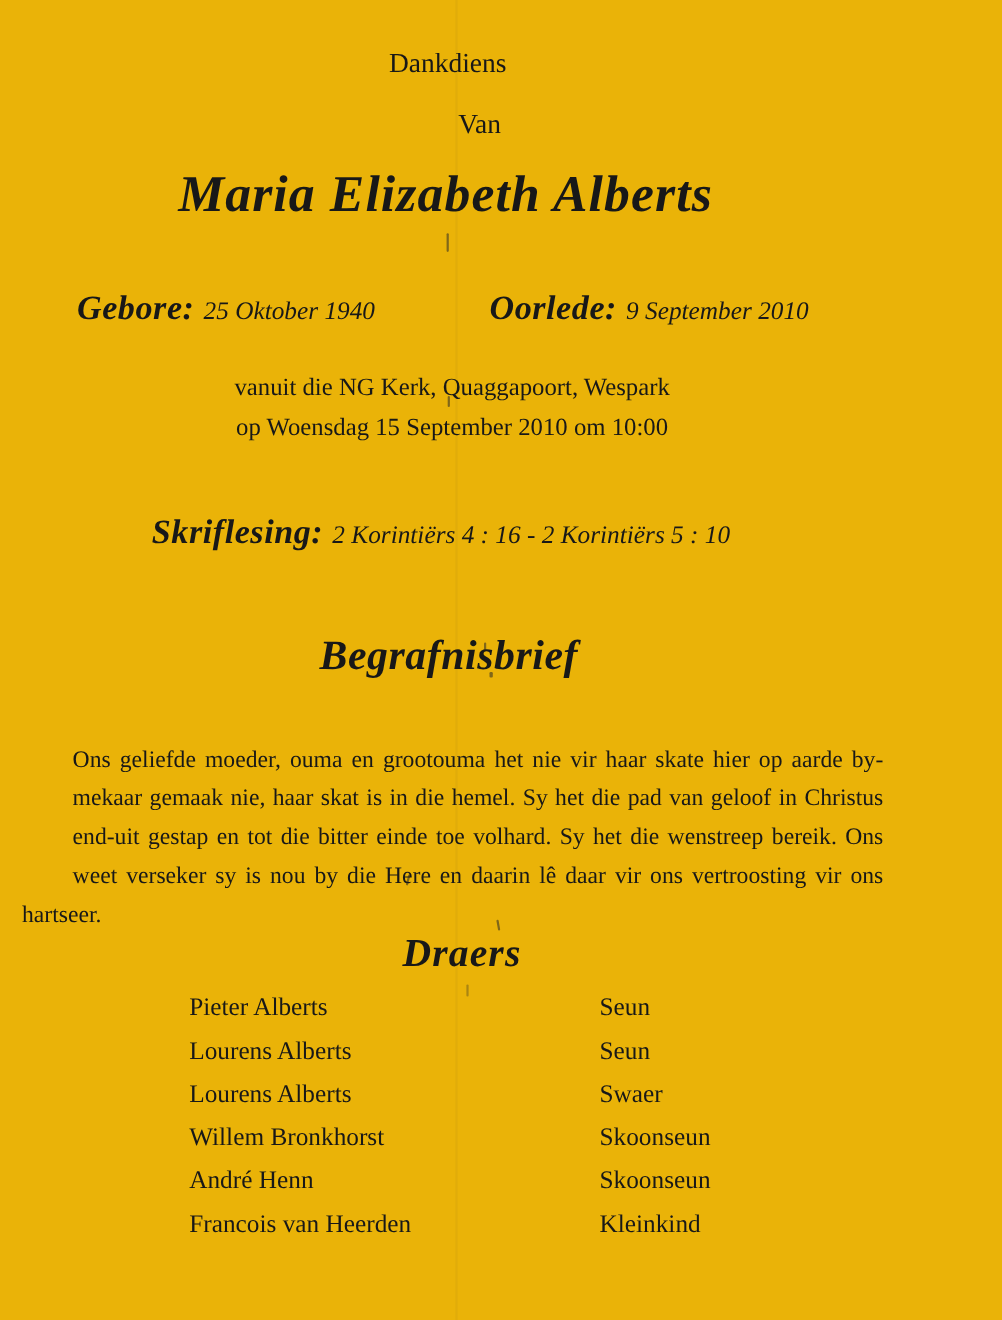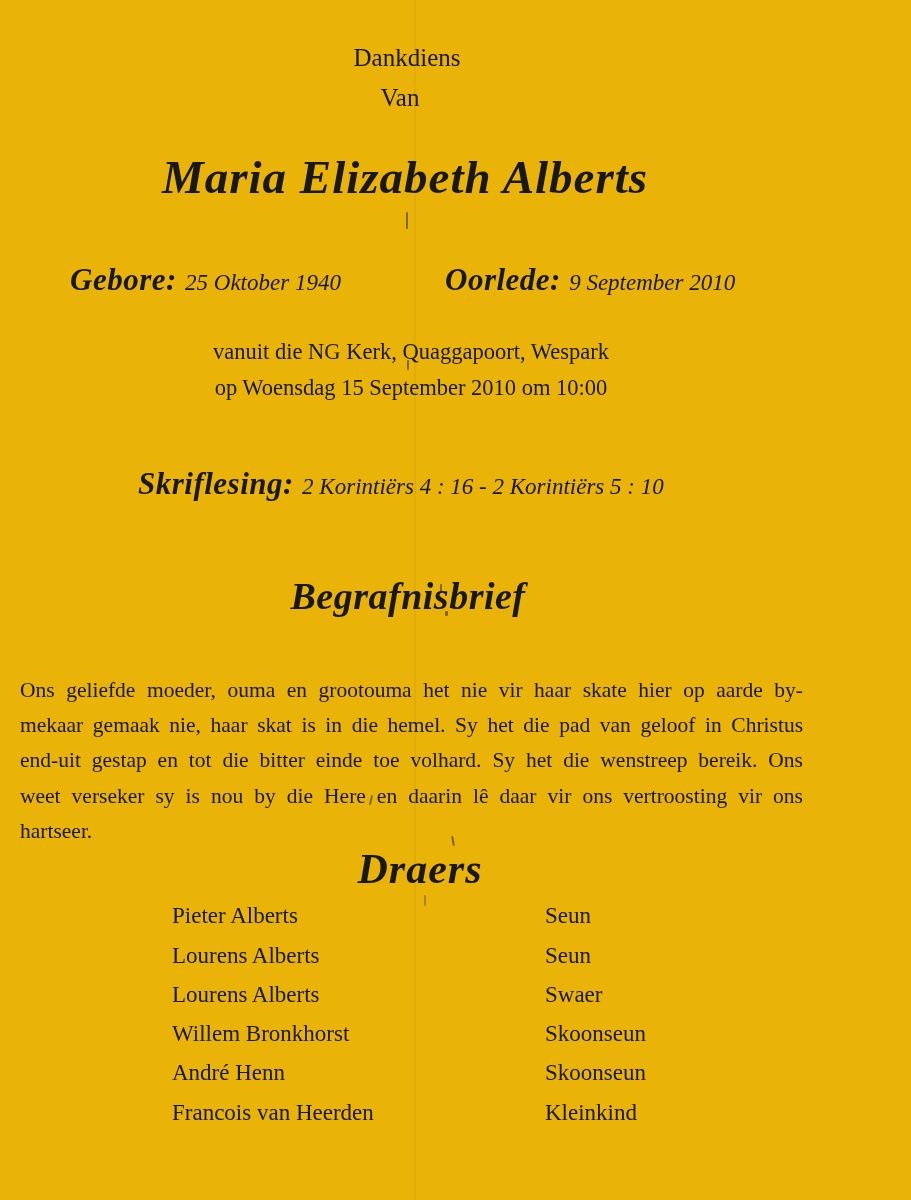--- a/index.html
+++ b/index.html
@@ -99,28 +99,29 @@
     position: absolute;
     left: 20px;
     top: 673px;
     width: 783px;
     font-size: 21.5px;
     line-height: 35.2px;
   }
   .jline {
     text-align: justify;
     text-align-last: justify;
+    margin-left: 46px;
   }
   .lastline {
     text-align: left;
   }
   .pallbearers-heading {
     top: 845px;
     width: 840px;
-    font-size: 42px;
+    font-size: 36px;
     font-weight: bold;
     font-style: italic;
     letter-spacing: 1px;
   }
   .pb-row {
     position: absolute;
     left: 172px;
     width: 600px;
     font-size: 23px;
     white-space: nowrap;
@@ -146,21 +147,21 @@
   <div class="tick t1"></div>
   <div class="tick t2"></div>
   <div class="tick t3"></div>
   <div class="tick t4"></div>
   <div class="tick t5"></div>
   <div class="tick t6"></div>
   <div class="tick t7"></div>
 
   <div class="center-line title-line" style="top:44px;">Dankdiens</div>
 
-  <div class="center-line title-line" style="top:84px; width:800px;">Van</div>
+  <div class="center-line title-line" style="top:100px; width:800px;padding-left:36px;">Van</div>
 
   <div class="center-line deceased-name" style="top:148px;">Maria Elizabeth Alberts</div>
 
   <div class="dates-row born-entry">
     <span class="label">Gebore: </span>
     <span class="value">25 Oktober 1940</span>
   </div>
   <div class="dates-row died-entry">
     <span class="label">Oorlede: </span>
     <span class="value">9 September 2010</span>

